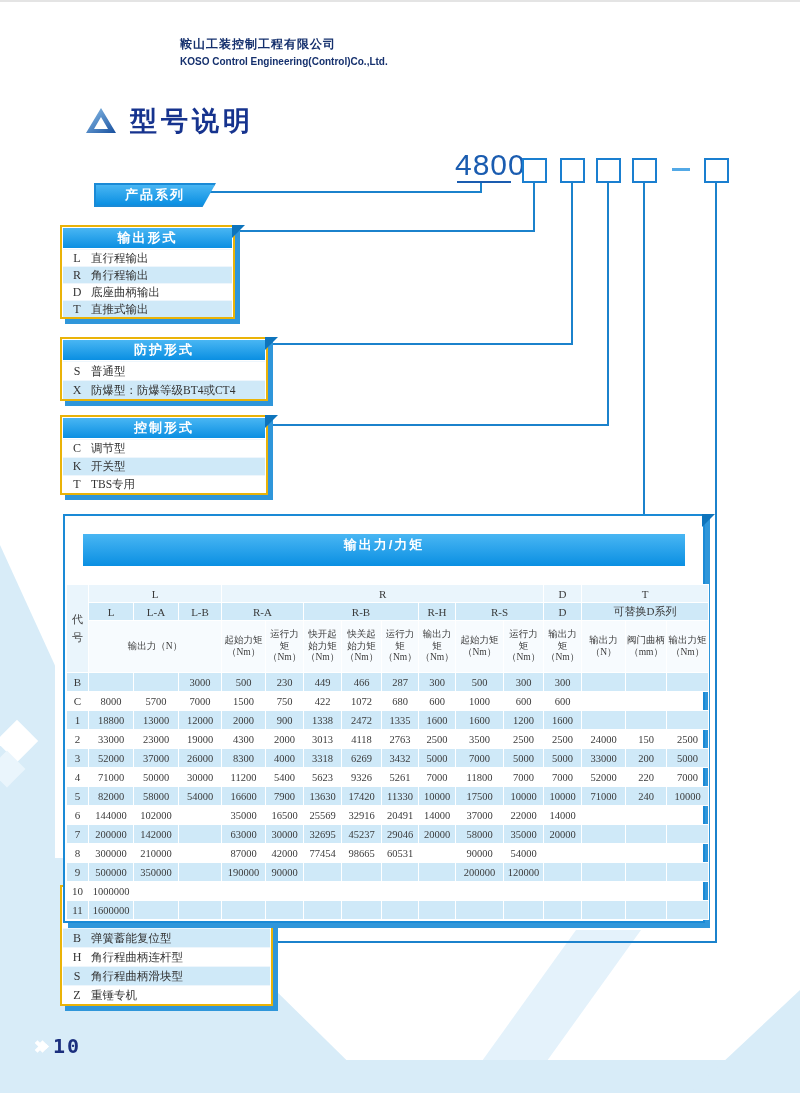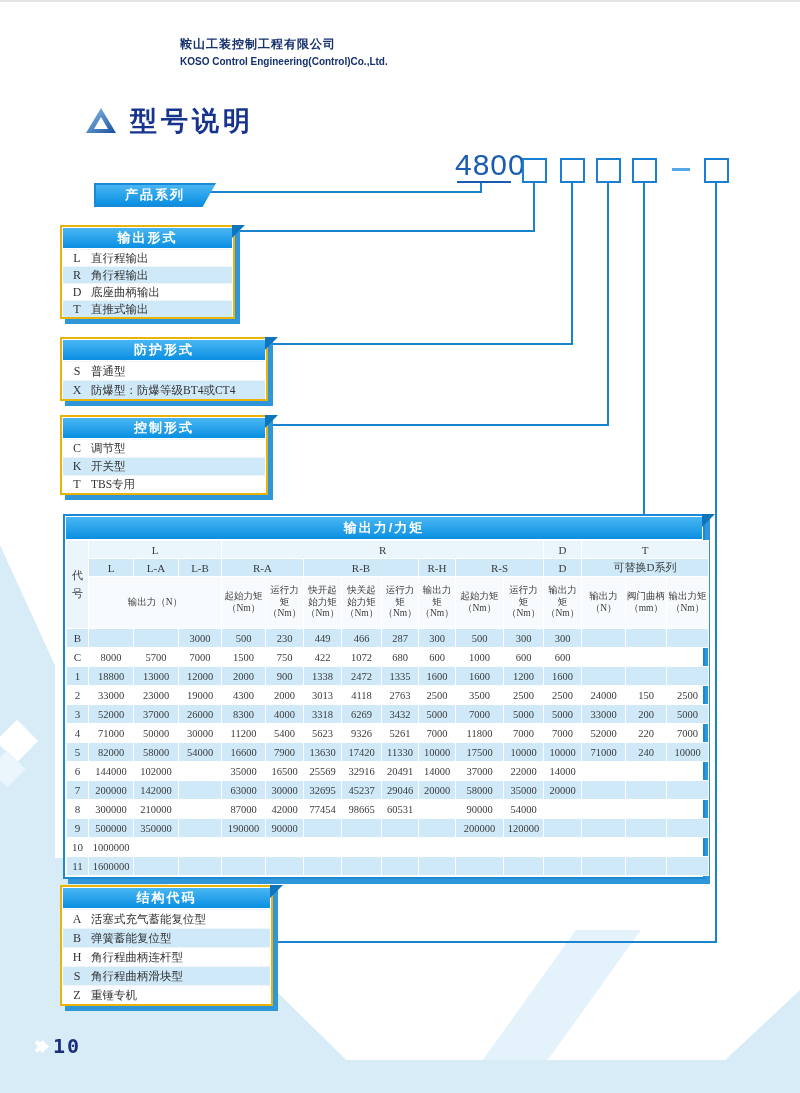--- a/index.html
+++ b/index.html
@@ -71,21 +71,21 @@
   #box-output .infobox-row { height:17px; }
   #box-protect .infobox-row { height:19px; }
   #box-control .infobox-row { height:18px; }
   #box-struct .infobox-row { height:19px; }
 
   
   .table-wrap { position:absolute; left:63px; top:514px; width:642px; background:#fff;
                 border:2px solid #1a8ad6; box-shadow:5px 5px 0 #2f96da; z-index:2; }
   .table-wrap::after { content:""; position:absolute; top:-2px; right:-12px;
                 border-top:13px solid #0e74bc; border-right:13px solid transparent; }
-  .tbl-title { height:22px; margin:1px; background:linear-gradient(180deg,#49b6f3,#0a8fe2);
+  .tbl-title { height:32px; margin:18px; background:linear-gradient(180deg,#49b6f3,#0a8fe2);
                color:#fff; text-align:center; font-size:13px; font-weight:bold;
                letter-spacing:2px; line-height:22px; }
   table { border-collapse:collapse; table-layout:fixed; width:636px; margin:0 1px 1px 1px;
           font-family:"Liberation Serif","DejaVu Serif",serif; color:#3b3b3b; }
   th,td { border:1px solid #ffffff; text-align:center; padding:0; font-weight:normal; overflow:hidden; }
   tr.grp1 th { height:18px; background:#eaf5fc; font-size:11px; }
   tr.grp2 th { height:18px; background:#cfe9f8; font-size:11px; }
   tr.units th { height:52px; background:#f7fbfe; font-size:9.5px; line-height:1.25; padding:1px; }
   td.codecell { background:#cfe9f8; font-size:11px; }
   th.codehead { background:#cfe9f8; font-size:12px; line-height:1.6; }

